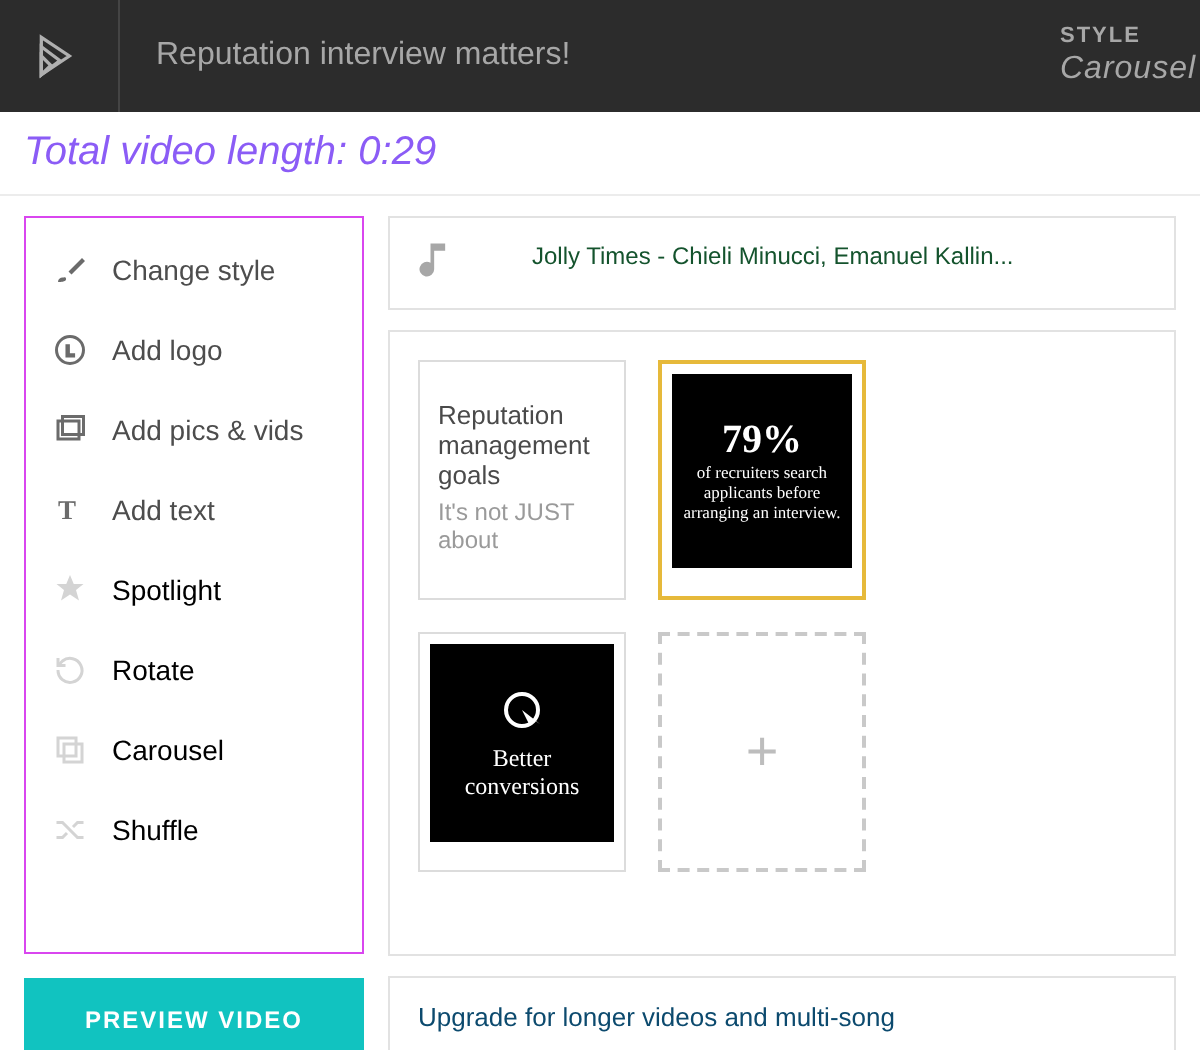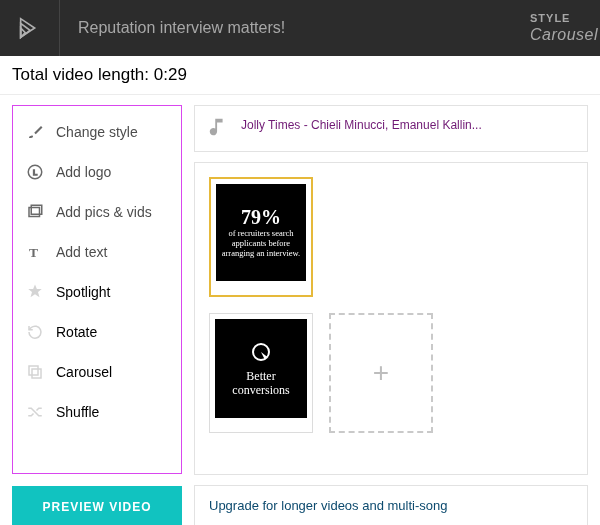--- a/index.html
+++ b/index.html
@@ -6,40 +6,40 @@
 body { font-family: -apple-system, BlinkMacSystemFont, "Segoe UI", Helvetica, Arial, sans-serif; font-size: 14px; color: #333; background: #fff; width: 600px; height: 525px; overflow: hidden; }
 
 .header { display: flex; align-items: center; background: #2c2c2c; height: 56px; color: #b5b5b5; }
 .logo-box { width: 60px; height: 56px; display: flex; align-items: center; justify-content: center; border-right: 1px solid #444; }
 .logo-box svg { width: 28px; height: 28px; }
 .header-title { flex: 1; padding-left: 18px; font-size: 16px; color: #a7a7a7; }
 .header-right { width: 70px; text-align: left; font-size: 12px; line-height: 1.2; color: #a7a7a7; letter-spacing: .5px; padding-right: 8px; margin-left: 44px;}
 .header-right .sty { font-weight: 600; font-size: 11px; letter-spacing: 1px; }
 .header-right .car { font-style: italic; font-size: 16px; }
 
-.subbar { padding: 9px 12px; font-size: 17px; color: #000000; border-bottom: 1px solid #ececec; }
+.subbar { padding: 9px 12px; font-size: 20px; color: #8b5cf6; border-bottom: 1px solid #ececec; font-style: italic; }
 
 .main { display: flex; height: calc(525px - 56px - 36px); gap: 12px; padding: 10px 12px 0 12px; }
 
 .sidebar { width: 170px; display: flex; flex-direction: column; }
 .side-panel { border: 1px solid #d946ef; background: #fff; padding: 6px 0; flex: 1; }
 .side-item { display: flex; align-items: center; gap: 11px; padding: 10px 12px; font-size: 14px; color: #4d4d4d; cursor: pointer; }
 .side-item .ico { width: 20px; height: 20px; display: inline-flex; align-items: center; justify-content: center; color: #6b6b6b; }
 .side-item .ico svg { width: 18px; height: 18px; }
 .side-item.disabled { color: #000000; cursor: default; }
 .side-item.disabled .ico { color: #d4d4d4; }
 
 .preview-btn { margin-top: 12px; width: 100%; background: #11c3c0; color: #fff; font-weight: 700; letter-spacing: 1px; font-size: 12px; border: none; padding: 14px 0; cursor: pointer; }
 
 .content { flex: 1; display: flex; flex-direction: column; gap: 10px; }
 .song-bar { border: 1px solid #e2e2e2; display: flex; padding: 10px 12px; gap: 12px; cursor: pointer; }
 .song-icon { color: #a7a7a7; }
 .song-icon svg { width: 22px; height: 22px; }
 .song-txt .song-title { font-weight: 600; color: #5a5a5a; font-size: 14px; }
-.song-txt .song-sub { color: #701a75; font-size: 12px; margin-top: 2px; }
+.song-txt .song-sub { color: #14532d; font-size: 12px; margin-top: 2px; margin-left: 25px; }
 
 .canvas { border: 1px solid #e2e2e2; padding: 14px 10px 0 14px; flex: 1; overflow: hidden; }
 .row { display: flex; gap: 16px; margin-bottom: 16px; }
 
 .polaroid { width: 104px; height: 120px; background: #fff; border: 1px solid #dcdcdc; padding: 5px 5px 14px 5px; position: relative; }
 .polaroid.selected { border: 2px solid #e6b93a; }
 .polaroid .inner { width: 100%; height: 100%; overflow: hidden; display: flex; flex-direction: column; justify-content: center; align-items: center; }
 .polaroid .inner.dark { background: #000; color: #fff; text-align: center; font-family: "Comic Sans MS", cursive; padding: 4px; }
 .polaroid .big { font-size: 20px; font-weight: bold; }
 .polaroid .small { font-size: 8.5px; line-height: 1.15; }
@@ -154,20 +154,28 @@
             <path d="M9 3v10.55A4 4 0 1 0 11 17V7h6V3H9z"></path>
           </svg>
       </span>
       <div class="song-txt">
         <div class="song-sub">Jolly Times - Chieli Minucci, Emanuel Kallin...</div>
       </div>
     </div>
 
     <div class="canvas">
       <div class="row" id="row1">
+          <div class="polaroid">
+            <div class="inner">
+              <div class="txtcard">
+                <div class="t1">Reputation management goals</div>
+                <div class="t2">It's not JUST about</div>
+              </div>
+            </div>
+          </div>
           <div class="polaroid selected">
             <div class="inner dark">
               <div class="big">79%</div>
               <div class="small">of recruiters search applicants before arranging an interview.</div>
             </div>
           </div>
         </div>
       <div class="row" id="row2">
           <div class="polaroid">
             <div class="inner dark">

